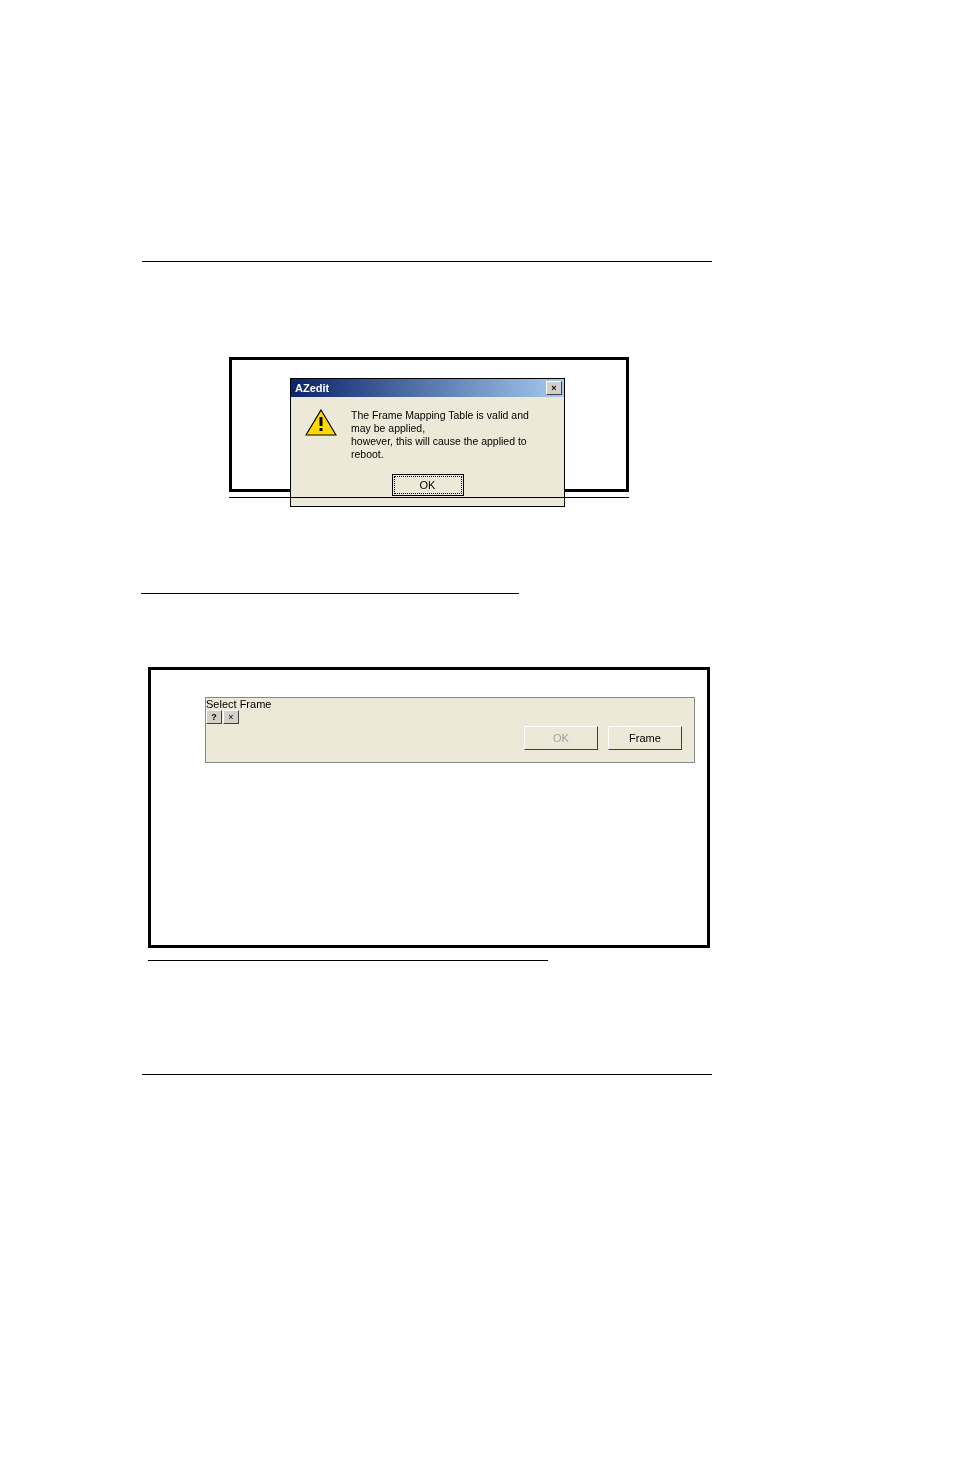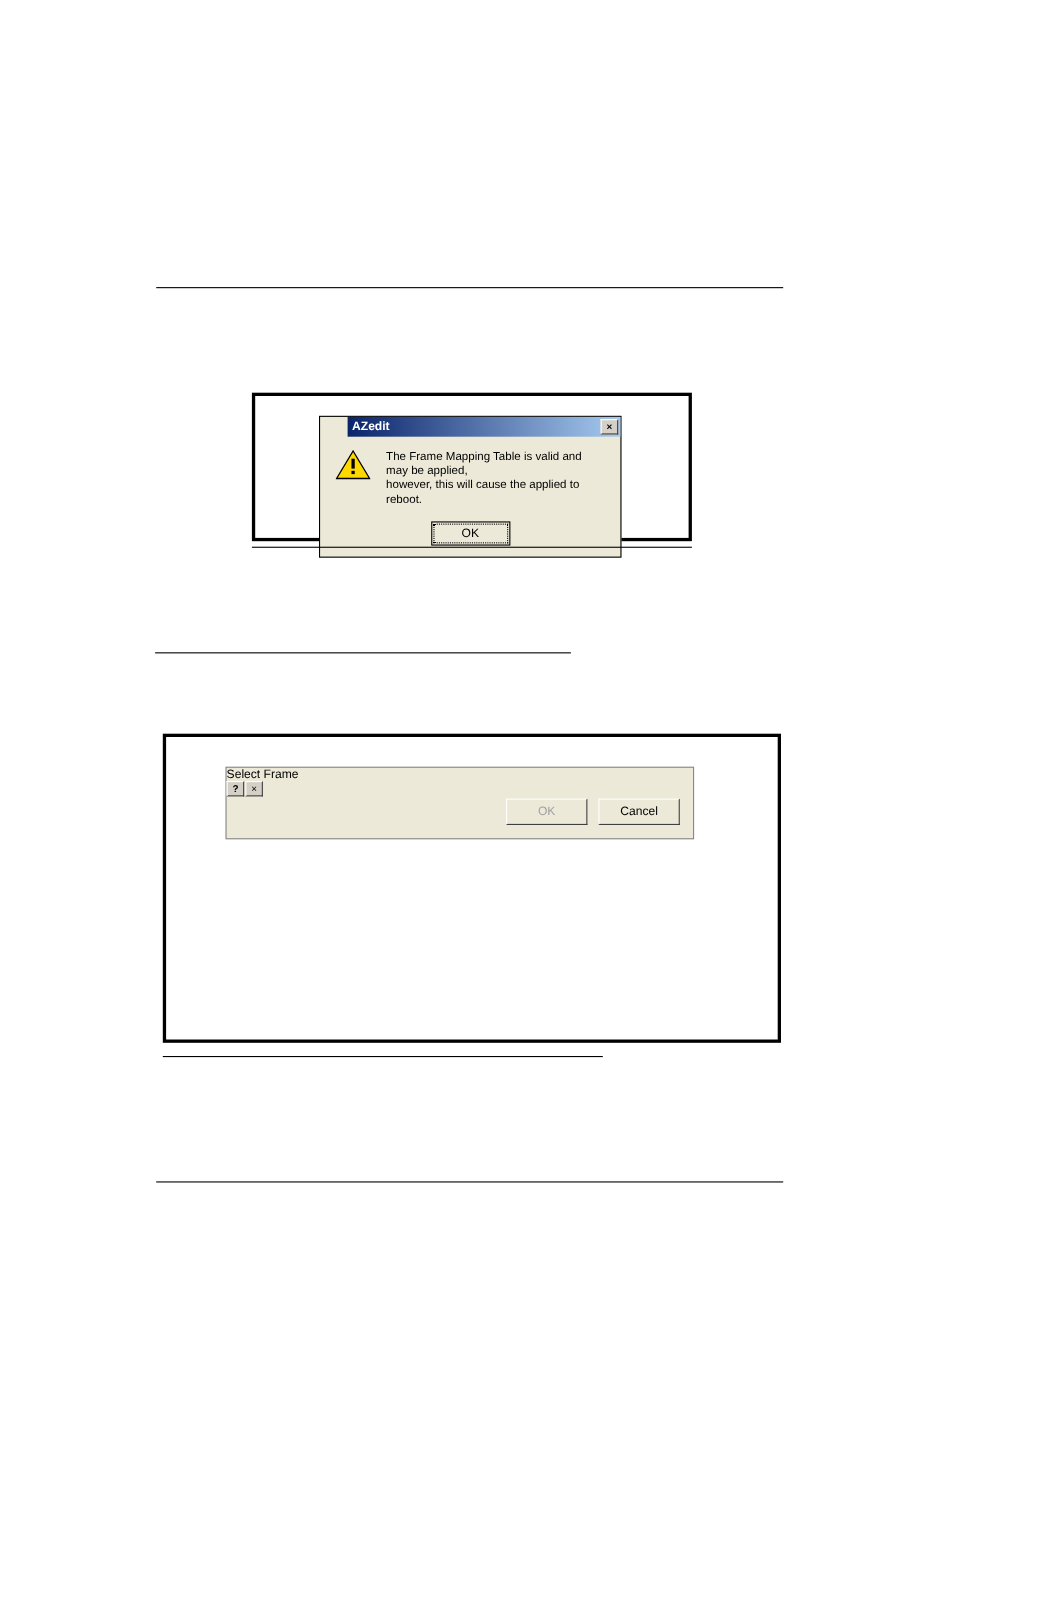--- a/index.html
+++ b/index.html
@@ -33,21 +33,20 @@
   .dlg .titlebar {
     height: 18px;
     background: linear-gradient(to right, #0A246A, #A6CAF0);
     color: #fff;
     font-weight: bold;
     font-size: 11px;
     display: flex;
     align-items: center;
     padding: 0 2px 0 4px;
     justify-content: space-between;
-    margin-left: 25px;
   }
   .titlebar-btns { display: flex; gap: 1px; }
   .titlebtn {
     width: 16px; height: 14px;
     background: #D4D0C8;
     border: 1px solid #fff;
     border-right-color: #404040;
     border-bottom-color: #404040;
     color: #000;
     font-size: 9px;
@@ -170,29 +169,29 @@
     <div class="okbtn">OK</div>
   </div>
 </div>
 
 <div class="fig-underline" style="left:229px; top:497px; width:400px;"></div>
 
 <div class="fig-underline" style="left:141px; top:593px; width:378px;"></div>
 
 <div class="figure-border" style="left:148px; top:667px; width:562px; height:281px;"></div>
 
-<div class="sf" style="left:205px; top:697px; width:426px;">
+<div class="sf" style="left:205px; top:697px; width:490px;">
   <div class="titlebar">
     <span>Select Frame</span>
     <div class="titlebar-btns">
       <div class="titlebtn" style="font-weight:bold;">?</div>
       <div class="titlebtn">×</div>
     </div>
   </div>
   <div class="sf-btnrow">
     <div class="winbtn disabled">OK</div>
-    <div class="winbtn">Cancel</div>
+    <div class="winbtn">Frame</div>
   </div>
 </div>
 
 <div class="fig-underline" style="left:148px; top:960px; width:400px;"></div>
 
 <div class="page-rule" style="top:1074px"></div>
 
 </body></html>

